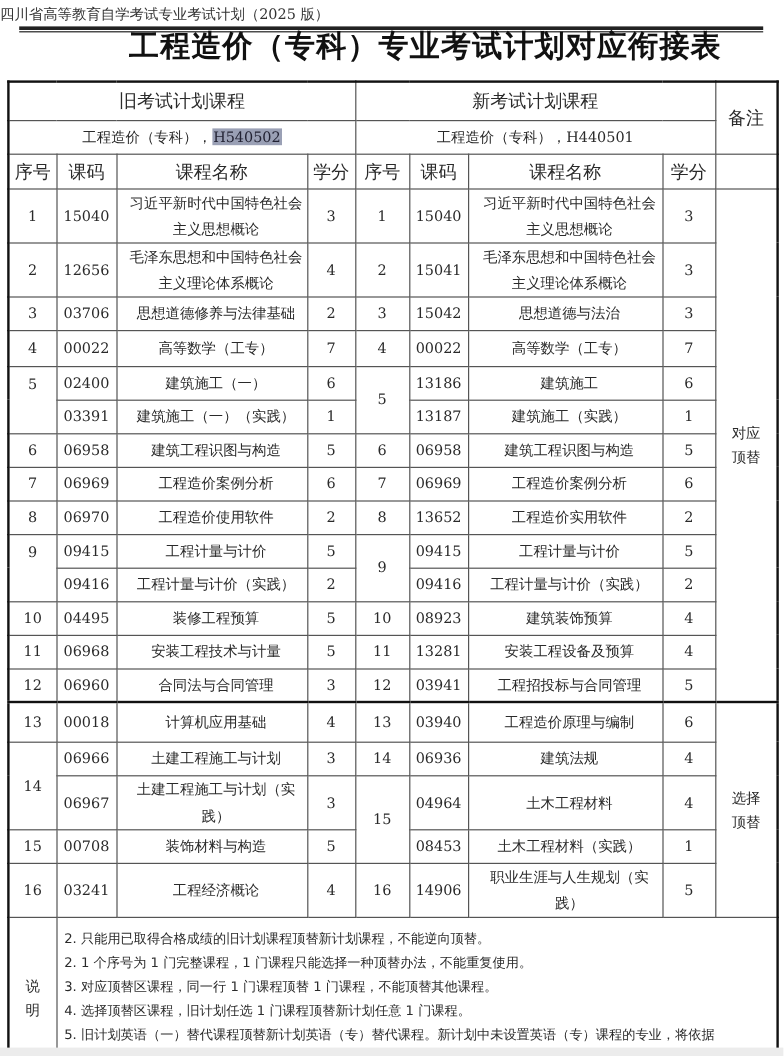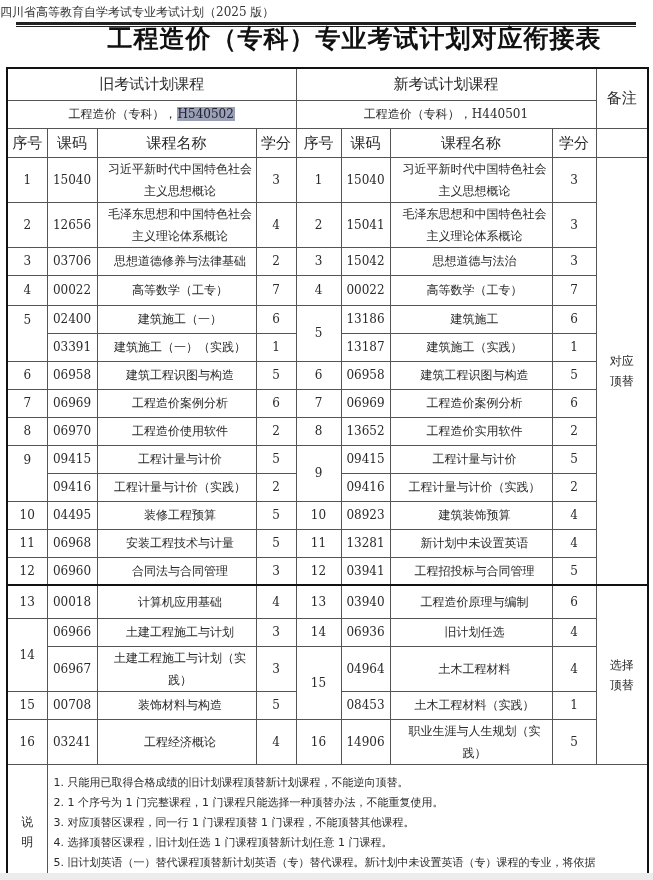--- a/index.html
+++ b/index.html
@@ -219,21 +219,21 @@
     <td>4</td>
   </tr>
 
   <tr style="height:28px">
     <td>11</td>
     <td>06968</td>
     <td class="name">安装工程技术与计量</td>
     <td>5</td>
     <td>11</td>
     <td>13281</td>
-    <td class="name">新计划中未设置英语</td>
+    <td class="name">安装工程设备及预算</td>
     <td>4</td>
   </tr>
 
   <tr style="height:28px">
     <td>12</td>
     <td>06960</td>
     <td class="name">合同法与合同管理</td>
     <td>3</td>
     <td>12</td>
     <td>03941</td>
@@ -253,21 +253,21 @@
     <td rowspan="5"><span>选择</span><br><span>顶替</span></td>
   </tr>
 
   <tr style="height:28px">
     <td rowspan="2">14</td>
     <td>06966</td>
     <td class="name">土建工程施工与计划</td>
     <td>3</td>
     <td>14</td>
     <td>06936</td>
-    <td class="name">旧计划任选</td>
+    <td class="name">建筑法规</td>
     <td>4</td>
   </tr>
 
   <tr style="height:44px">
     <td>06967</td>
     <td class="name">土建工程施工与计划（实践）</td>
     <td>3</td>
     <td rowspan="2">15</td>
     <td>04964</td>
     <td class="name">土木工程材料</td>
@@ -291,21 +291,21 @@
     <td>4</td>
     <td>16</td>
     <td>14906</td>
     <td class="name">职业生涯与人生规划（实践）</td>
     <td>5</td>
   </tr>
 
   <tr style="height:136px">
     <td class="notes-label"><span>说</span><br><span>明</span></td>
     <td colspan="8" class="notes">
-      <div class="note-line">1. 只能用已取得合格成绩的旧计划课程顶替新计划课程，不能逆向顶替。</div>
+      <div class="note-line">2. 只能用已取得合格成绩的旧计划课程顶替新计划课程，不能逆向顶替。</div>
       <div class="note-line">2. 1 个序号为 1 门完整课程，1 门课程只能选择一种顶替办法，不能重复使用。</div>
       <div class="note-line">3. 对应顶替区课程，同一行 1 门课程顶替 1 门课程，不能顶替其他课程。</div>
       <div class="note-line">4. 选择顶替区课程，旧计划任选 1 门课程顶替新计划任意 1 门课程。</div>
       <div class="note-line">5. 旧计划英语（一）替代课程顶替新计划英语（专）替代课程。新计划中未设置英语（专）课程的专业，将依据</div>
       <div class="note-line">相应的衔接表进行新课程的顶替。</div>
     </td>
   </tr>
 </tbody>
   </table>
 

